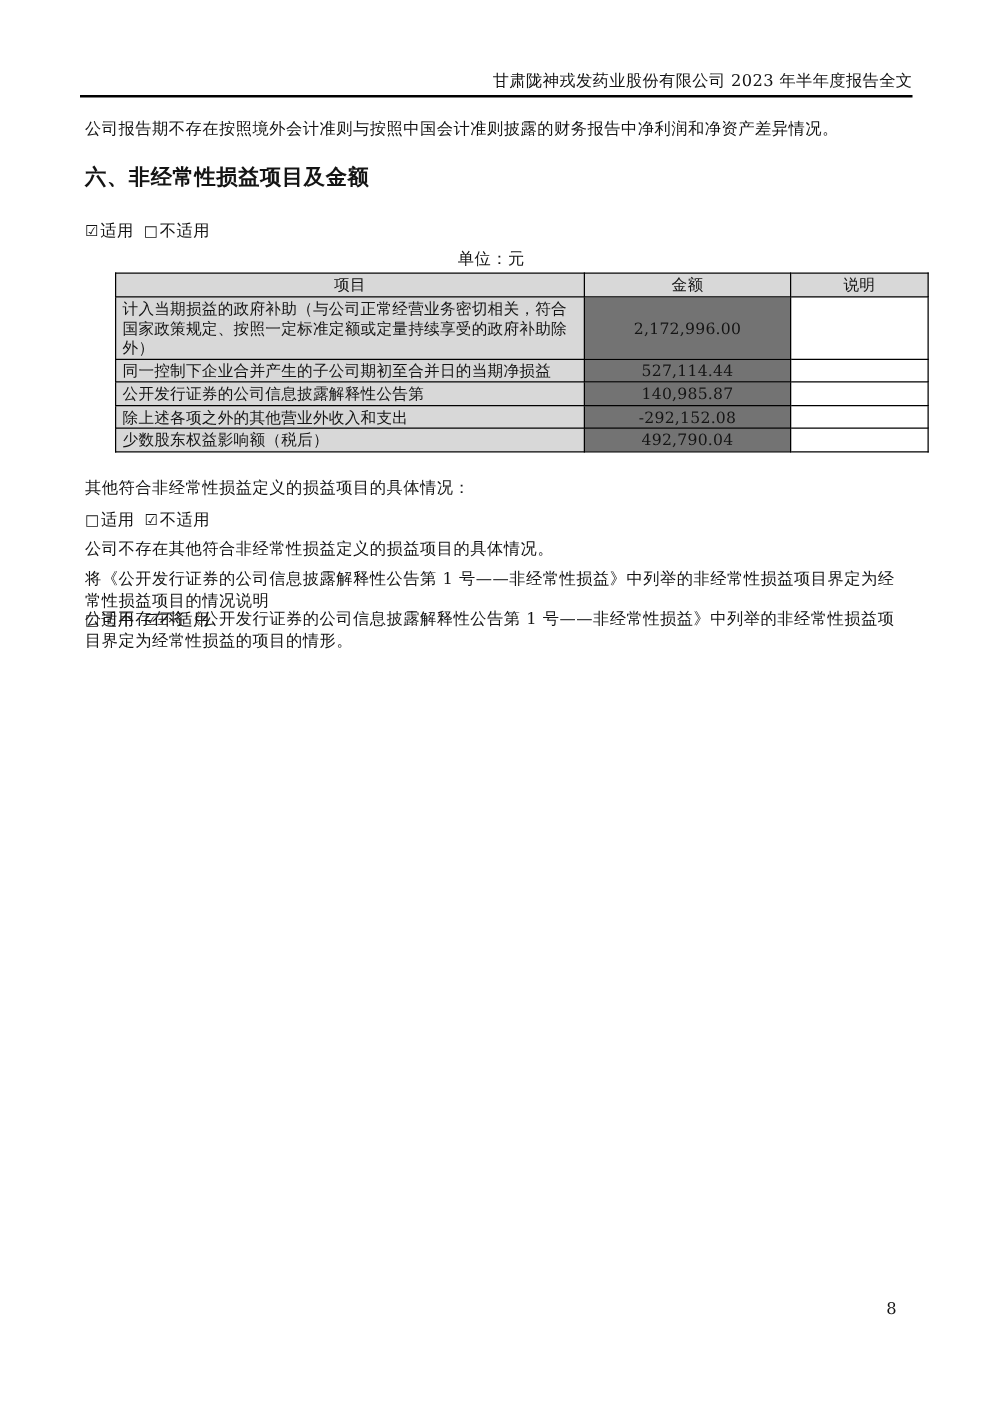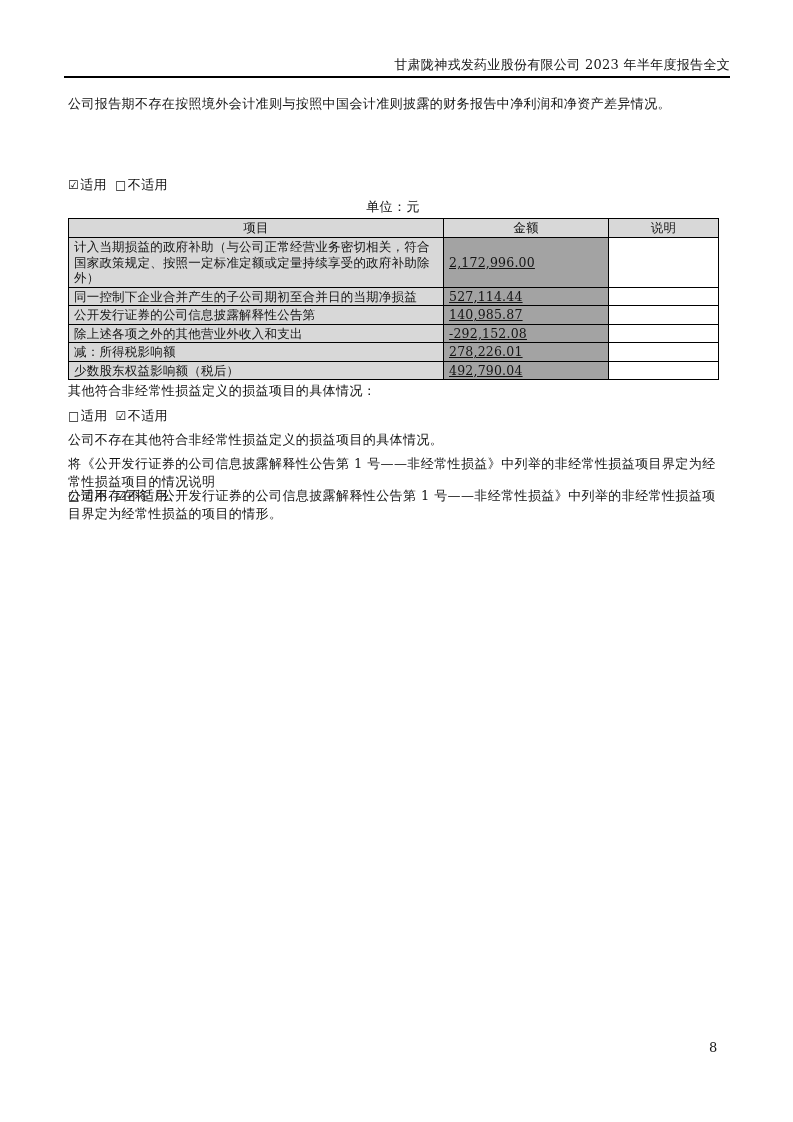--- a/index.html
+++ b/index.html
@@ -75,32 +75,32 @@
     table-layout: fixed;
     font-size: 12.5px;
   }
   table.nr-table th, table.nr-table td {
     border: 1px solid #000;
     line-height: 15.5px;
     padding: 1px 5px;
     vertical-align: middle;
     letter-spacing: 0.2px;
   }
-  table.nr-table { border: 1.5px solid #000; }
+  table.nr-table { border: 1.5px solid #000; margin-left: 24px; }
   col.c-item { width: 375px; }
   col.c-amount { width: 165px; }
   col.c-note { width: 110px; }
   table.nr-table th {
     background: #d8d8d8;
     font-weight: normal;
     text-align: center;
     height: 19px;
   }
   td.item-cell { background: #d8d8d8; text-align: left; }
-  td.amount-cell { text-align: left; padding-right: 9px; background: #a3a3a3; height: 16px; text-decoration: underline; }
+  td.amount-cell { text-align: center; padding-right: 9px; background: #737373; height: 16px; }
   td.note-cell { background: #ffffff; }
   td.note-gray { background: #d8d8d8; }
   td.indent { padding-left: 33px; }
   .p-other-intro { top: 382px; }
   .p-other-statement { top: 431px; }
   .p-reclass-intro { top: 455px; }
   .p-reclass-statement { top: 487px; }
   .page-number {
     position: absolute;
     top: 1040px;
@@ -111,20 +111,21 @@
 </head>
 <body>
 
 <div class="page">
 
   <div class="header-title">甘肃陇神戎发药业股份有限公司 2023 年半年度报告全文</div>
   <div class="header-rule"></div>
 
   <p class="para p-intro">公司报告期不存在按照境外会计准则与按照中国会计准则披露的财务报告中净利润和净资产差异情况。</p>
 
+  <h2 class="section-title">六、非经常性损益项目及金额</h2>
 
   <div class="applicability app-1"><span class="cb">☑</span><span>适用</span><span class="gap"></span><span class="cb">□</span><span>不适用</span></div>
 
   <div class="unit-label">单位：元</div>
 
   <table class="nr-table">
     <colgroup>
         <col class="c-item">
         <col class="c-amount">
         <col class="c-note">
@@ -151,25 +152,20 @@
         <td class="item-cell">公开发行证券的公司信息披露解释性公告第</td>
         <td class="amount-cell">140,985.87</td>
         <td class="note-cell"></td>
       </tr>
       <tr>
         <td class="item-cell">除上述各项之外的其他营业外收入和支出</td>
         <td class="amount-cell">-292,152.08</td>
         <td class="note-cell"></td>
       </tr>
       <tr>
-        <td class="item-cell">减：所得税影响额</td>
-        <td class="amount-cell">278,226.01</td>
-        <td class="note-cell"></td>
-      </tr>
-      <tr>
         <td class="item-cell indent">少数股东权益影响额（税后）</td>
         <td class="amount-cell">492,790.04</td>
         <td class="note-cell"></td>
       </tr>
     </tbody>
   </table>
 
   <p class="para p-other-intro">其他符合非经常性损益定义的损益项目的具体情况：</p>
 
   <div class="applicability app-2"><span class="cb">□</span><span>适用</span><span class="gap"></span><span class="cb">☑</span><span>不适用</span></div>

